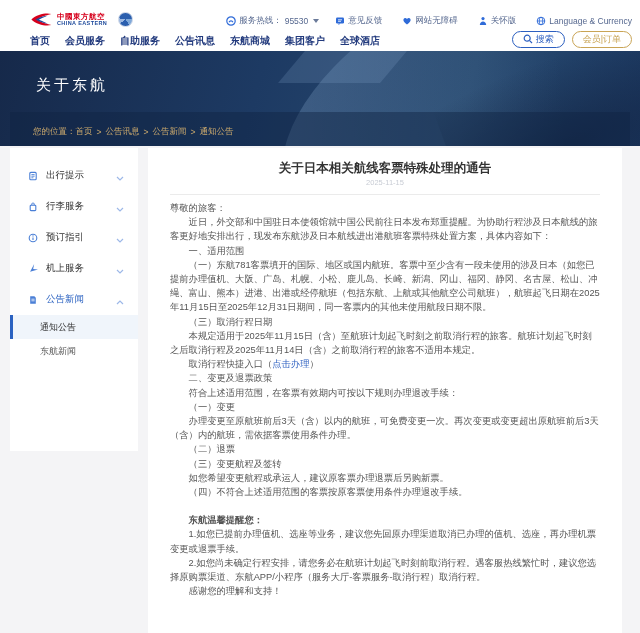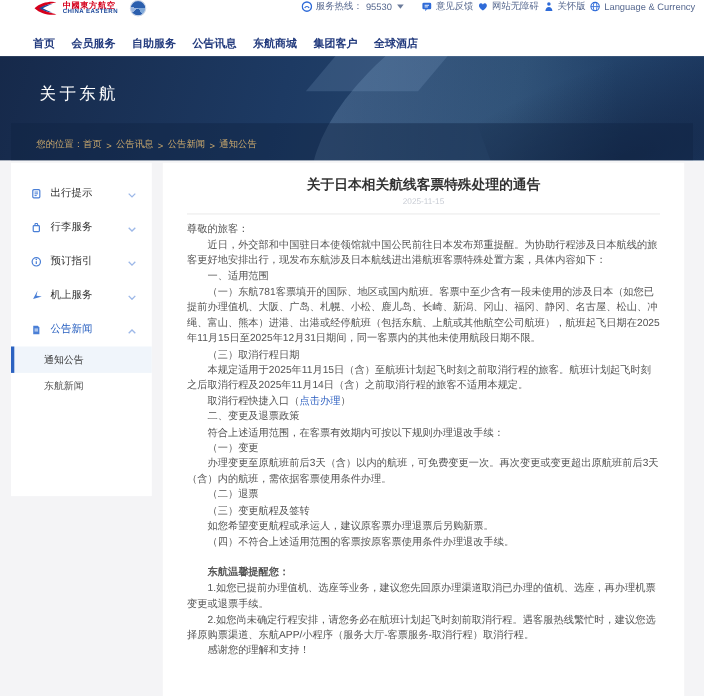--- a/index.html
+++ b/index.html
@@ -2,21 +2,21 @@
 <html><head>
 <meta charset="utf-8">
 <style>
   * { margin:0; padding:0; box-sizing:border-box; }
   html,body { width:640px; height:633px; overflow:hidden; }
   body { font-family:"Liberation Sans", sans-serif; background:#fff; position:relative; }
   .page { position:absolute; inset:0; width:640px; height:633px; overflow:hidden; }
 
   
   .topbar { position:absolute; left:0; top:0; width:640px; height:27px; background:#fff;
-            display:flex; align-items:flex-start; padding:0 8px 0 30px; }
+            display:flex; align-items:flex-end; padding:0 8px 0 30px; }
   .logo-wrap { display:flex; align-items:center; gap:5px; cursor:pointer; }
   .logo-bird { width:22px; height:15px; }
   .logo-text { display:flex; flex-direction:column; line-height:1; }
   .logo-cn { color:#d6001c; font-size:7.5px; font-weight:bold; letter-spacing:.5px; }
   .logo-en { color:#1e4a9b; font-size:5.5px; font-weight:bold; letter-spacing:.4px; margin-top:1px; }
   .skyteam { width:15px; height:15px; border-radius:50%; margin-left:6px;
              background:conic-gradient(#2b5fae 0 25%, #7fa8d9 25% 40%, #2b5fae 40% 65%, #9db8e0 65% 78%, #2b5fae 78% 100%);
              border:1px solid #c9d4e6; }
   .topbar-right { margin-left:auto; display:flex; align-items:center; gap:16px; }
   .toplink { display:flex; align-items:center; gap:3px; font-size:8.5px; color:#56688f; cursor:pointer; white-space:nowrap; }
@@ -102,21 +102,21 @@
         <span class="icn">
           <svg viewBox="0 0 10 10">
               <circle cx="5" cy="5" r="4.2" fill="none" stroke="#2f6bd8" stroke-width="1.2"></circle>
               <path d="M3 6.2 a2.2 2.2 0 0 1 4 0" fill="none" stroke="#2f6bd8" stroke-width="1.1"></path>
             </svg>
         </span>
         <span>服务热线：</span>
         <span class="num">95530</span>
         <span class="caret"></span>
       </span>
-      <span id="toplinks-mount" style="display:flex;gap:4px;">
+      <span id="toplinks-mount" style="display:flex;gap:20px;">
           <span class="toplink">
             <span class="icn">
               <svg viewBox="0 0 10 10">
                 <rect x="1" y="1.5" width="8" height="6" rx="1.2" fill="#2f6bd8"></rect>
                 <path d="M3.5 7.5 L3.5 9 L5.5 7.5 Z" fill="#2f6bd8"></path>
                 <line x1="3" y1="3.8" x2="7" y2="3.8" stroke="#fff" stroke-width="0.8"></line>
                 <line x1="3" y1="5.3" x2="6" y2="5.3" stroke="#fff" stroke-width="0.8"></line>
               </svg>
             </span>
             <span>意见反馈</span>
@@ -155,20 +155,34 @@
   <div class="navbar">
     <ul class="nav-items" id="nav-mount">
         <li><a>首页</a></li>
         <li><a>会员服务</a></li>
         <li><a>自助服务</a></li>
         <li><a>公告讯息</a></li>
         <li><a>东航商城</a></li>
         <li><a>集团客户</a></li>
         <li><a>全球酒店</a></li>
       </ul>
+    <div class="nav-right">
+      <span class="pill search">
+        <span class="icn">
+          <svg viewBox="0 0 10 10">
+              <circle cx="4.2" cy="4.2" r="3" fill="none" stroke="#2c5fc0" stroke-width="1.2"></circle>
+              <line x1="6.6" y1="6.6" x2="9" y2="9" stroke="#2c5fc0" stroke-width="1.2"></line>
+            </svg>
+        </span>
+        <span>搜索</span>
+      </span>
+      <span class="pill member">
+        <span>会员|订单</span>
+      </span>
+    </div>
   </div>
 
   <div class="banner">
     <div class="swoosh1"></div>
     <div class="swoosh2"></div>
     <div class="swoosh3"></div>
     <div class="banner-title">关于东航</div>
     <div class="crumb-band">
       <span>您的位置：</span>
       <span id="crumb-mount" style="display:flex;align-items:center;">

